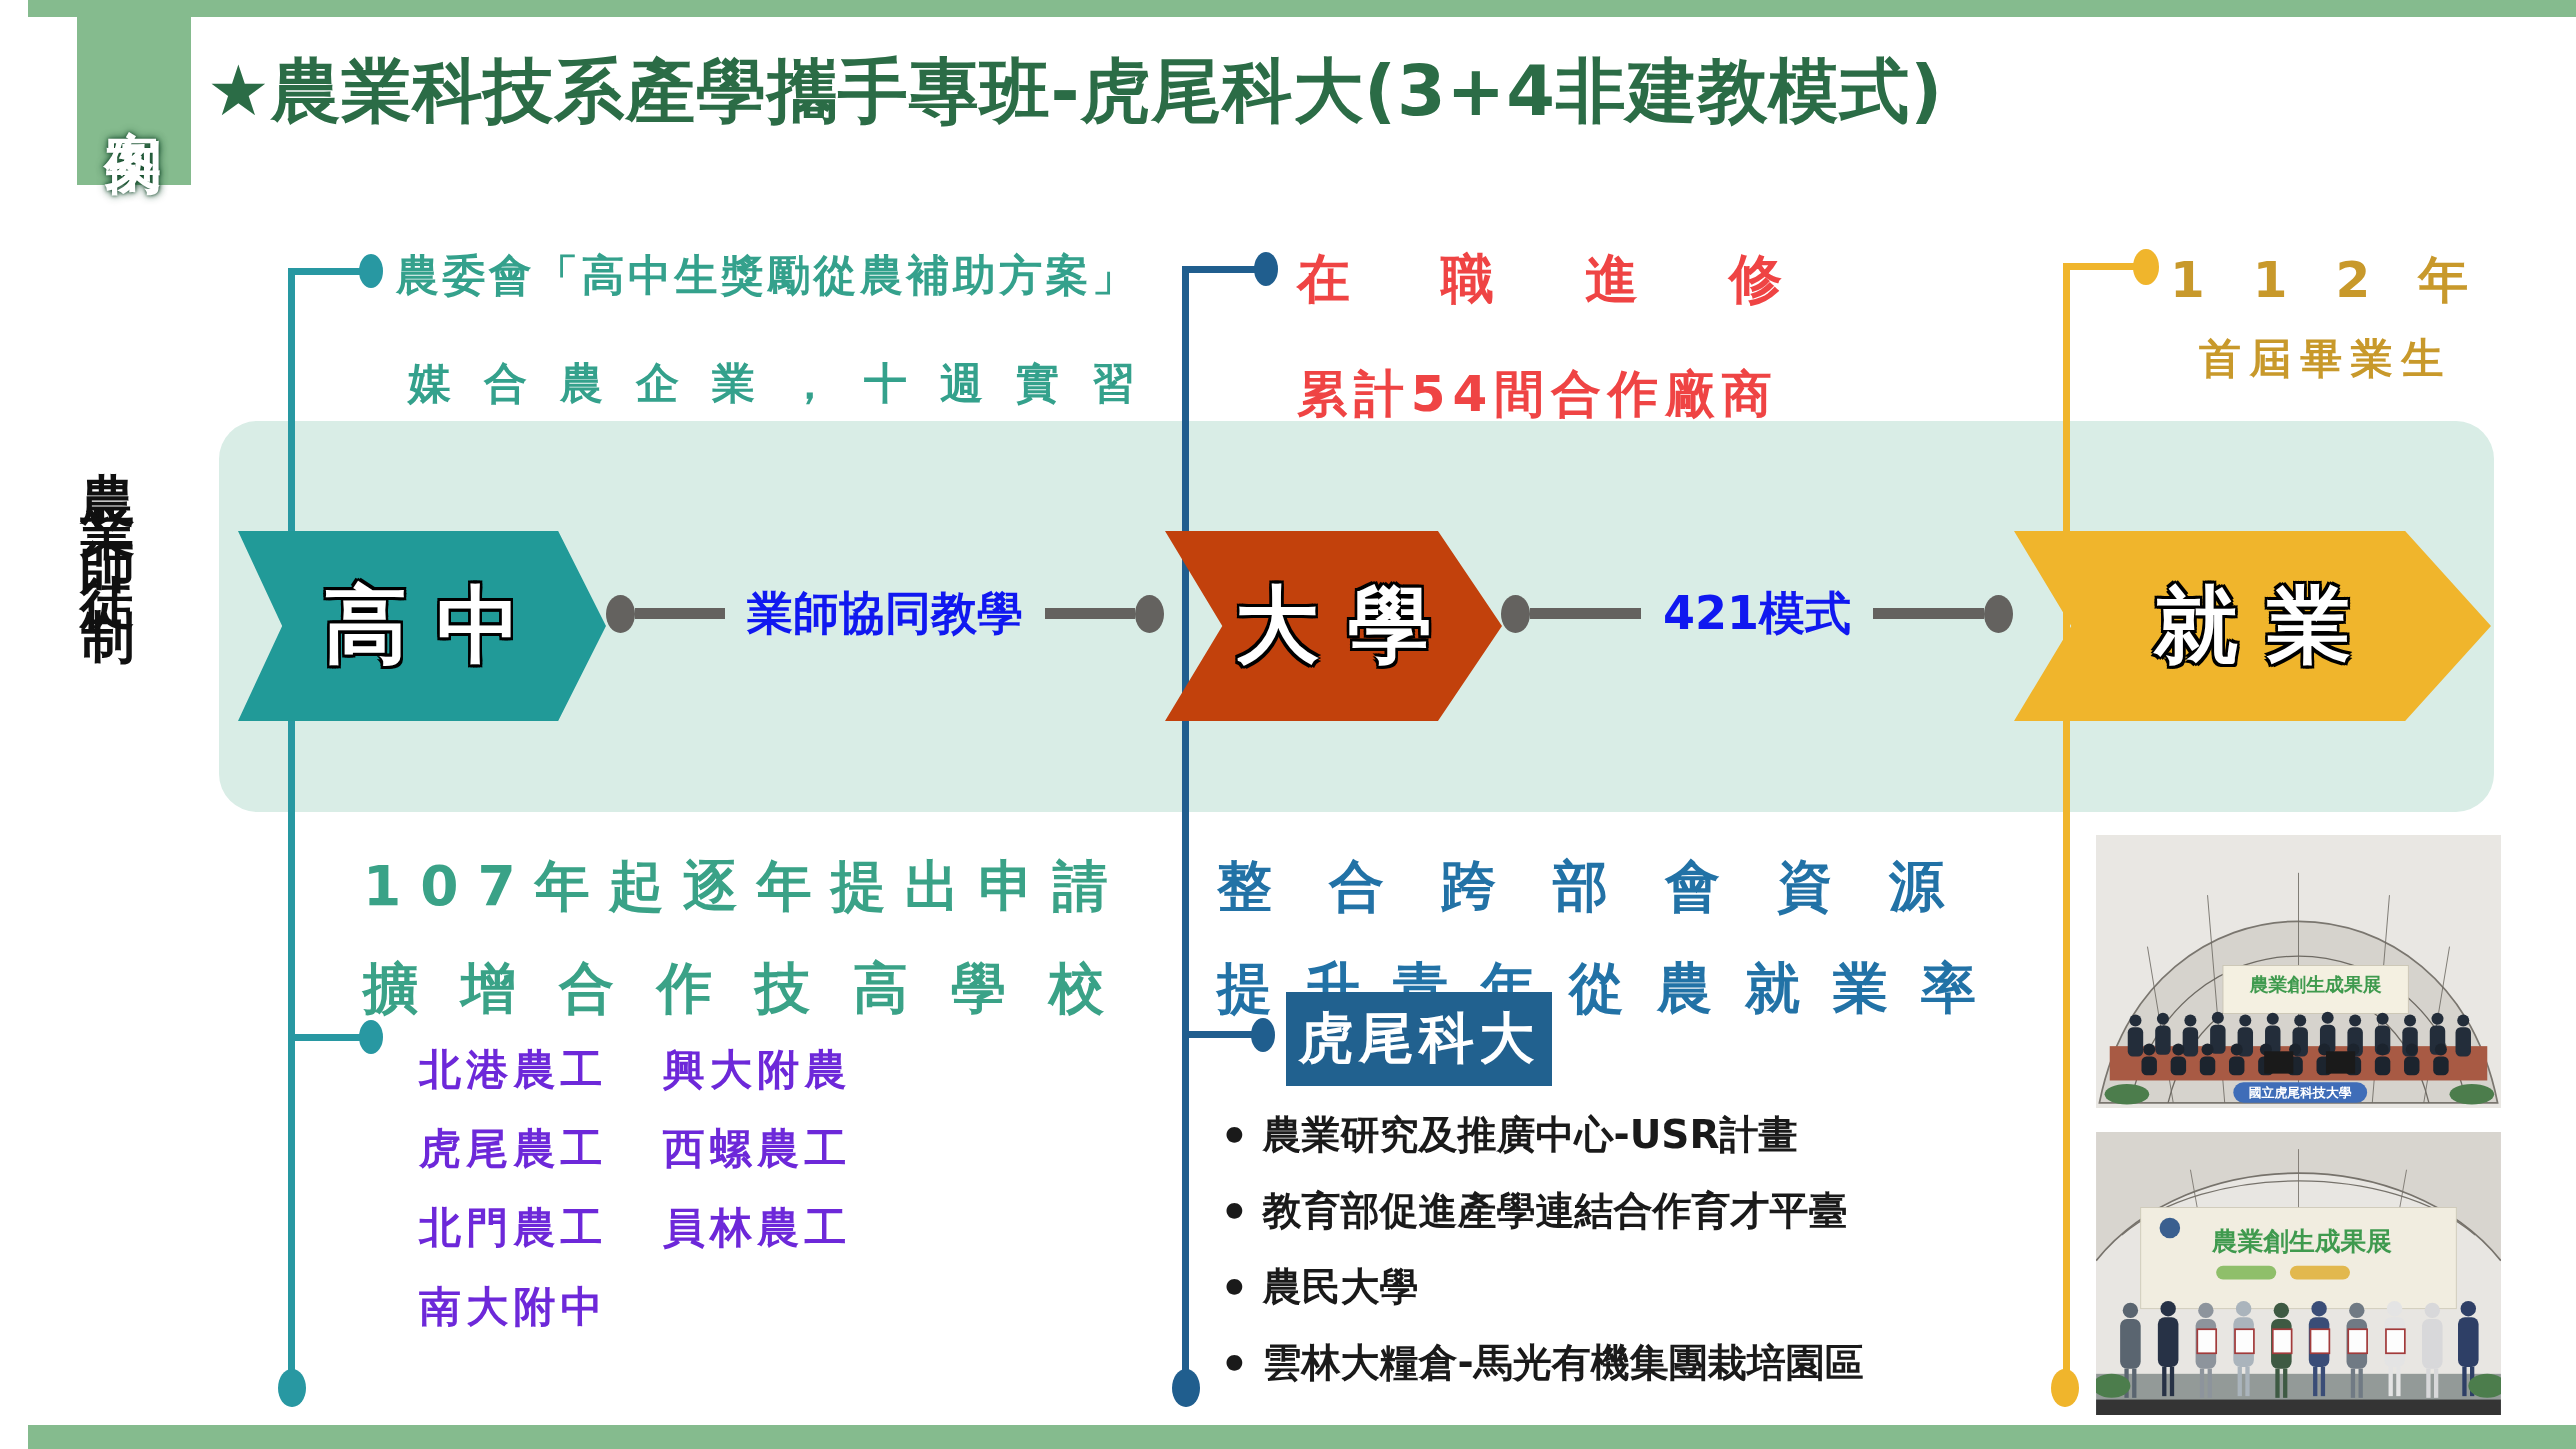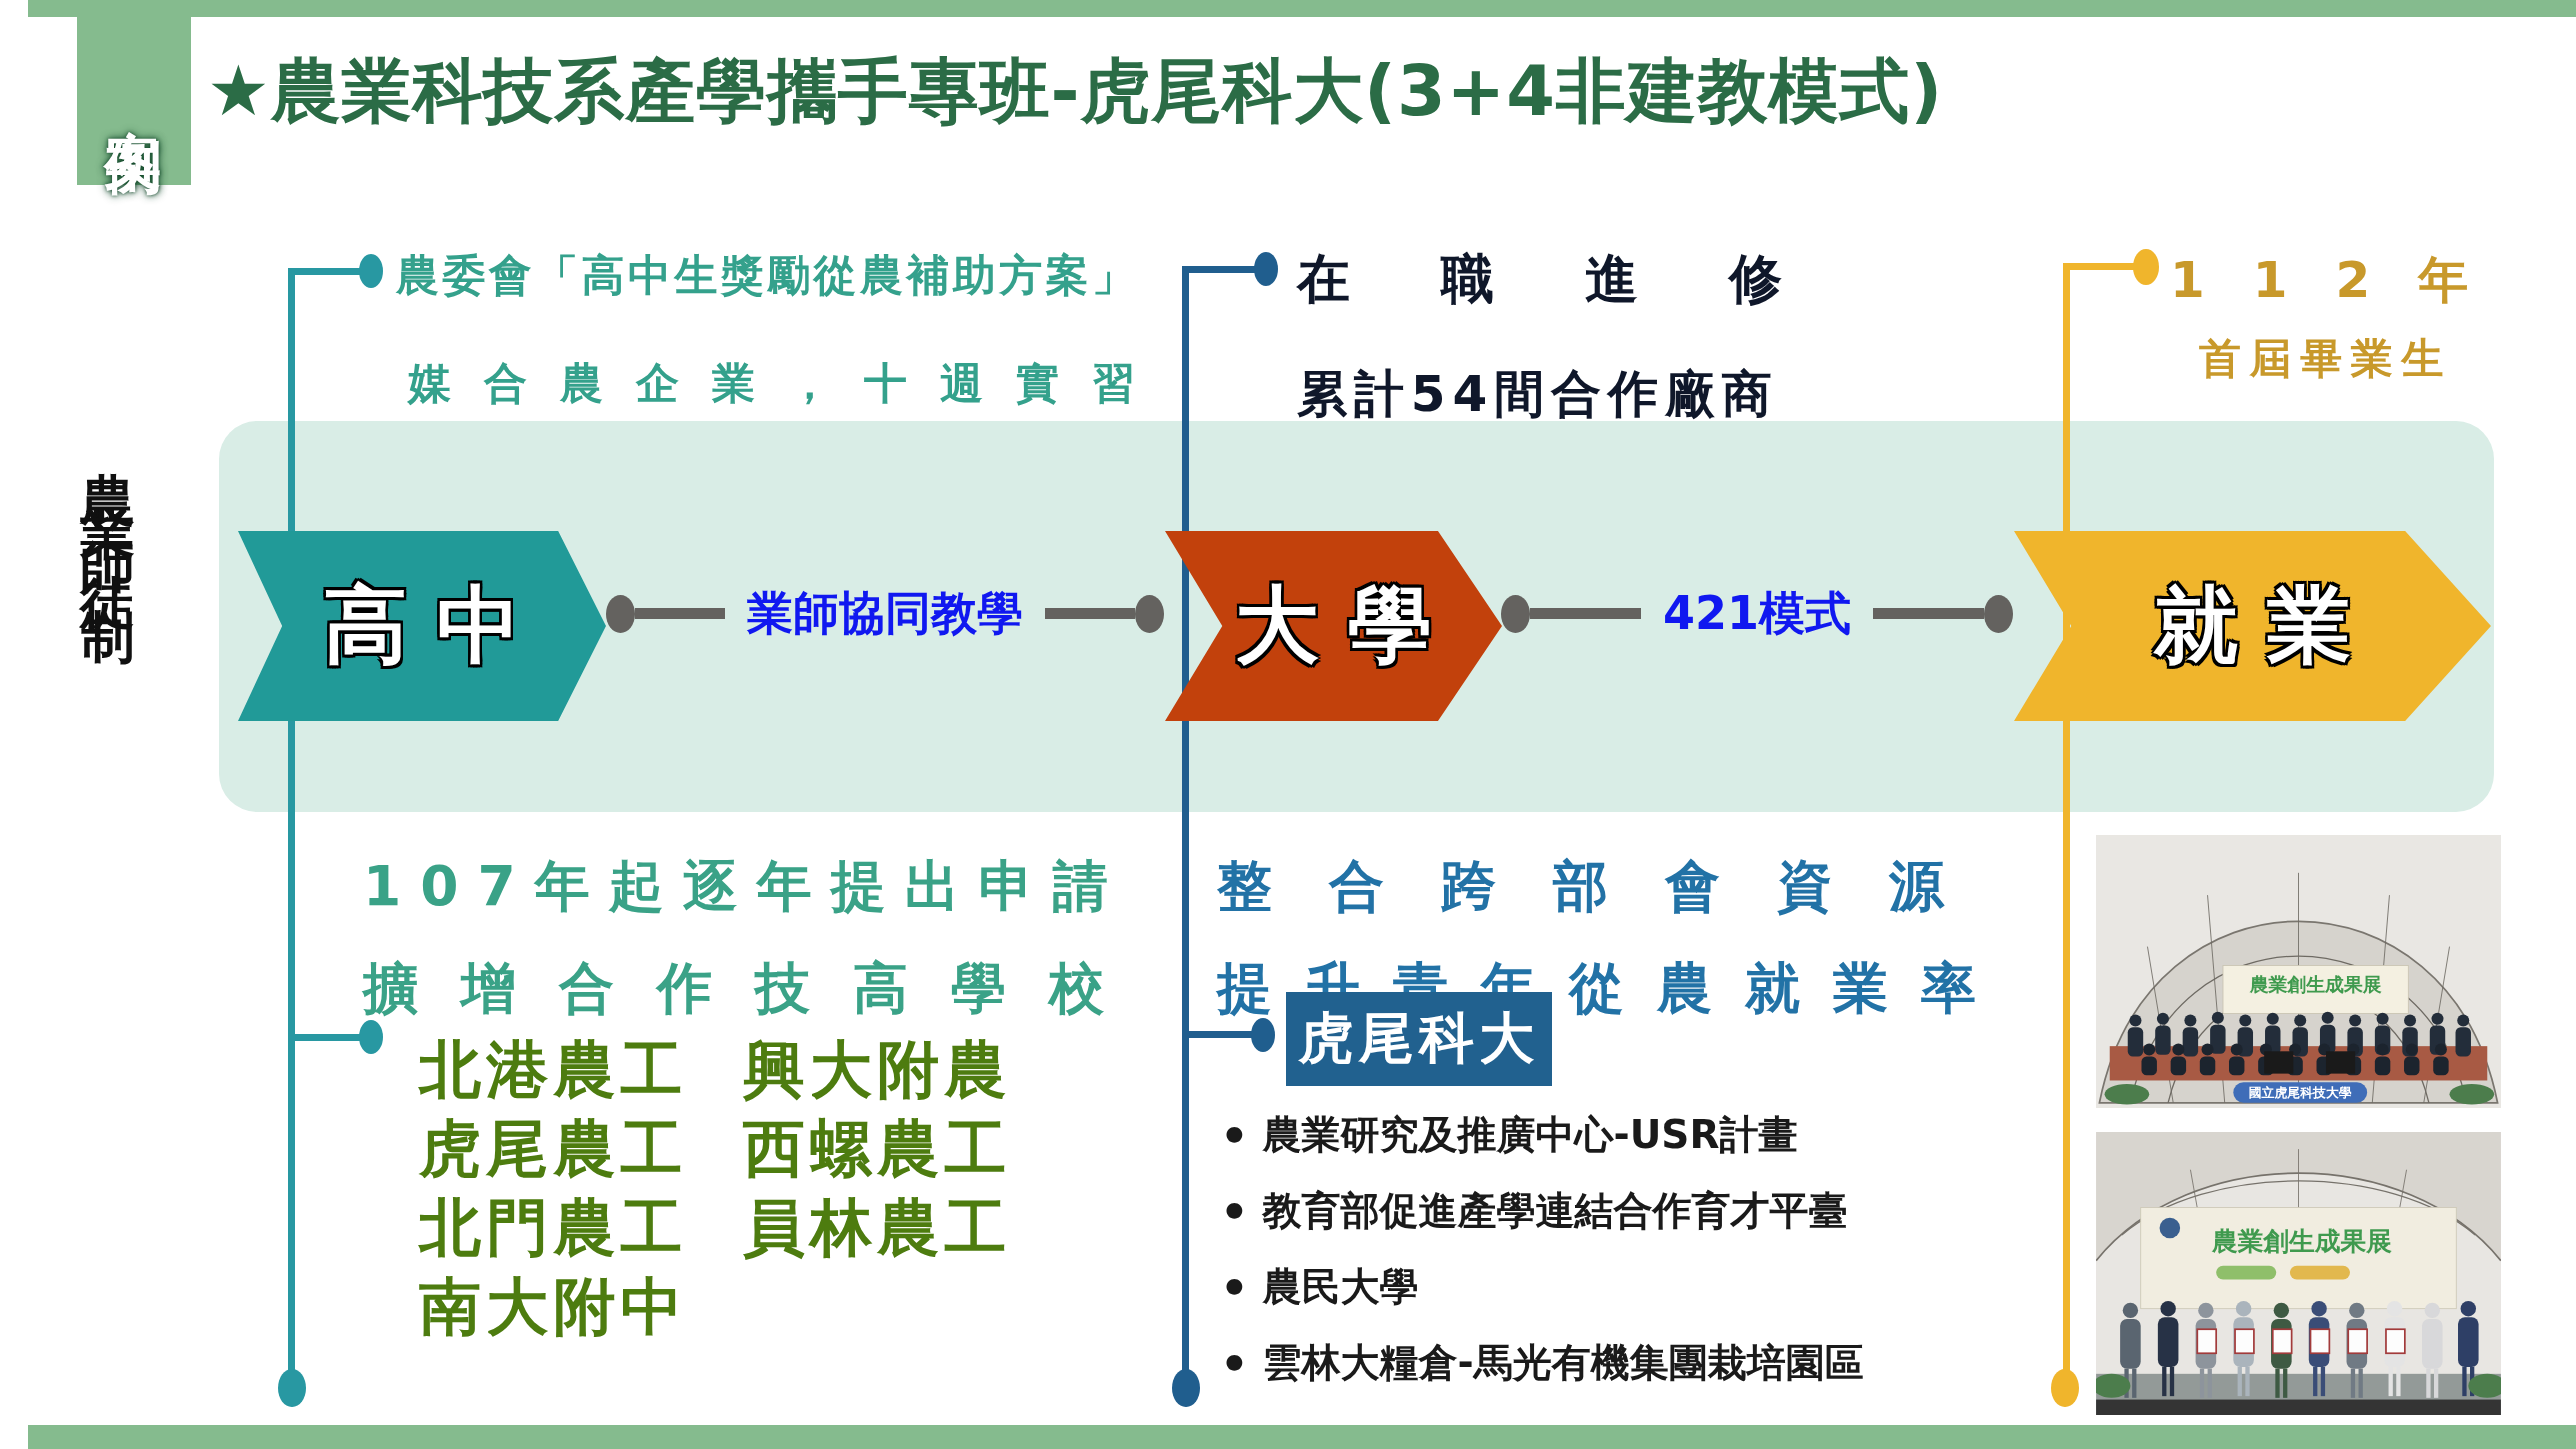--- a/index.html
+++ b/index.html
@@ -57,33 +57,33 @@
   .teal-bg{background:#2898a2;}
   .blue-bg{background:#205e8e;}
   .gold-bg{background:#f0b52c;}
 
   
   .ann{white-space:nowrap;}
   .ann .l1,.ann .l2{display:block;}
   .ann-hs{left:368px;top:247px;color:#34a18c;}
   .ann-hs .l1{font-size:43px;font-weight:900;letter-spacing:3.4px;}
   .ann-hs .l2{font-size:43px;font-weight:900;letter-spacing:33px;margin-top:50px;padding-left:12px;}
-  .ann-uni{left:1269px;top:244px;color:#0f172a;}
+  .ann-uni{left:1269px;top:244px;color:#ef4444;}
   .ann-uni .l1{font-size:53px;font-weight:900;letter-spacing:91px;}
   .ann-uni .l2{font-size:50px;font-weight:700;letter-spacing:6.9px;margin-top:45px;}
   .ann-emp{left:2142px;top:247px;color:#c8992b;}
   .ann-emp .l1{font-size:50px;font-weight:900;letter-spacing:48px;}
   .ann-emp .l2{font-size:42px;font-weight:900;letter-spacing:8.6px;margin-top:17px;padding-left:29px;}
 
   
   .sec-head{white-space:nowrap;}
   .sec-hs-head{left:335px;top:850px;color:#3aa287;}
   .sec-hs-head .h1{font-size:55px;font-weight:900;letter-spacing:19px;}
   .sec-hs-head .h2{font-size:55px;font-weight:900;letter-spacing:43px;margin-top:27.5px;}
-  .schools{left:391px;top:1030px;font-size:62px;font-weight:900;color:#4d7c0f;}
+  .schools{left:391px;top:1030px;font-size:42px;font-weight:900;color:#6d28d9;}
   .schools .srow{display:flex;gap:55px;height:79px;align-items:center;letter-spacing:5.2px;}
 
   .sec-uni-head{left:1189px;top:850px;color:#2272a6;}
   .sec-uni-head .h1{font-size:55px;font-weight:900;letter-spacing:57px;}
   .sec-uni-head .h2{font-size:55px;font-weight:900;letter-spacing:33px;margin-top:27.5px;}
   .uni-box{left:1258px;top:992px;width:266px;height:94px;background:#21618f;
            display:flex;align-items:center;justify-content:center;}
   .uni-box span{color:#fff;font-size:55px;font-weight:900;letter-spacing:5.2px;}
   .bullets{left:1192px;top:1097px;}
   .bullets .bli{height:76px;display:flex;align-items:center;font-size:39px;font-weight:700;

